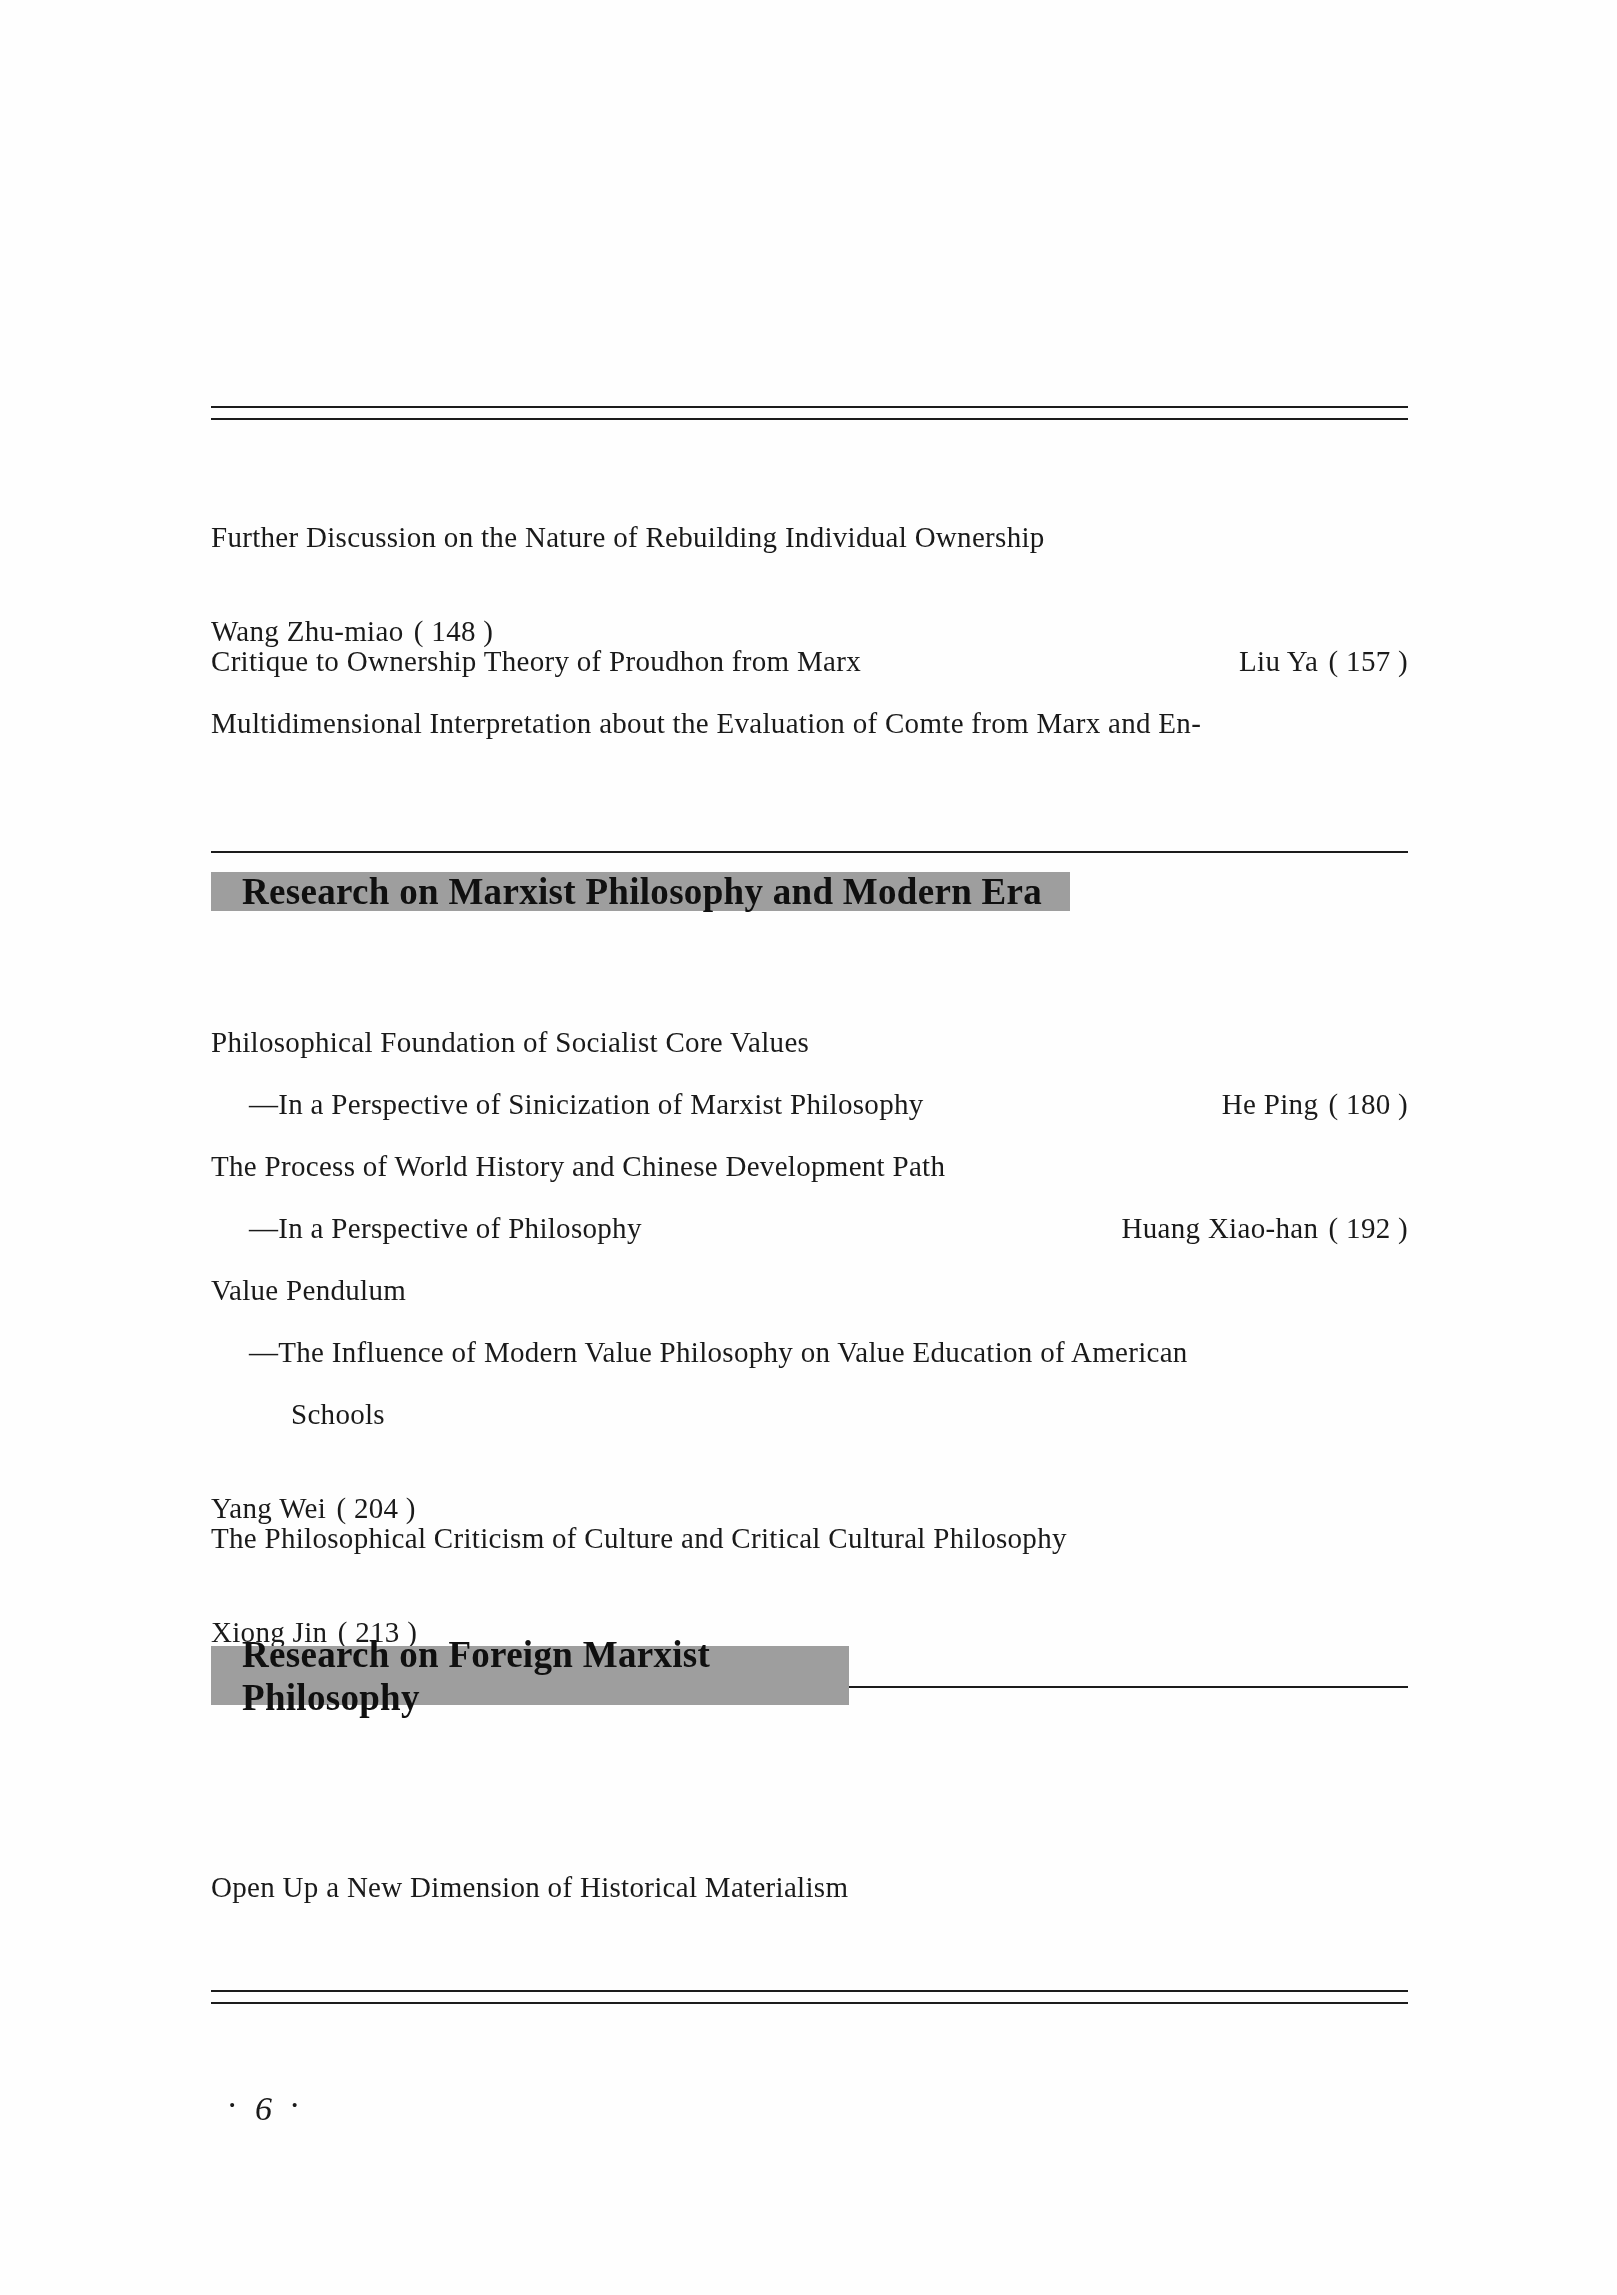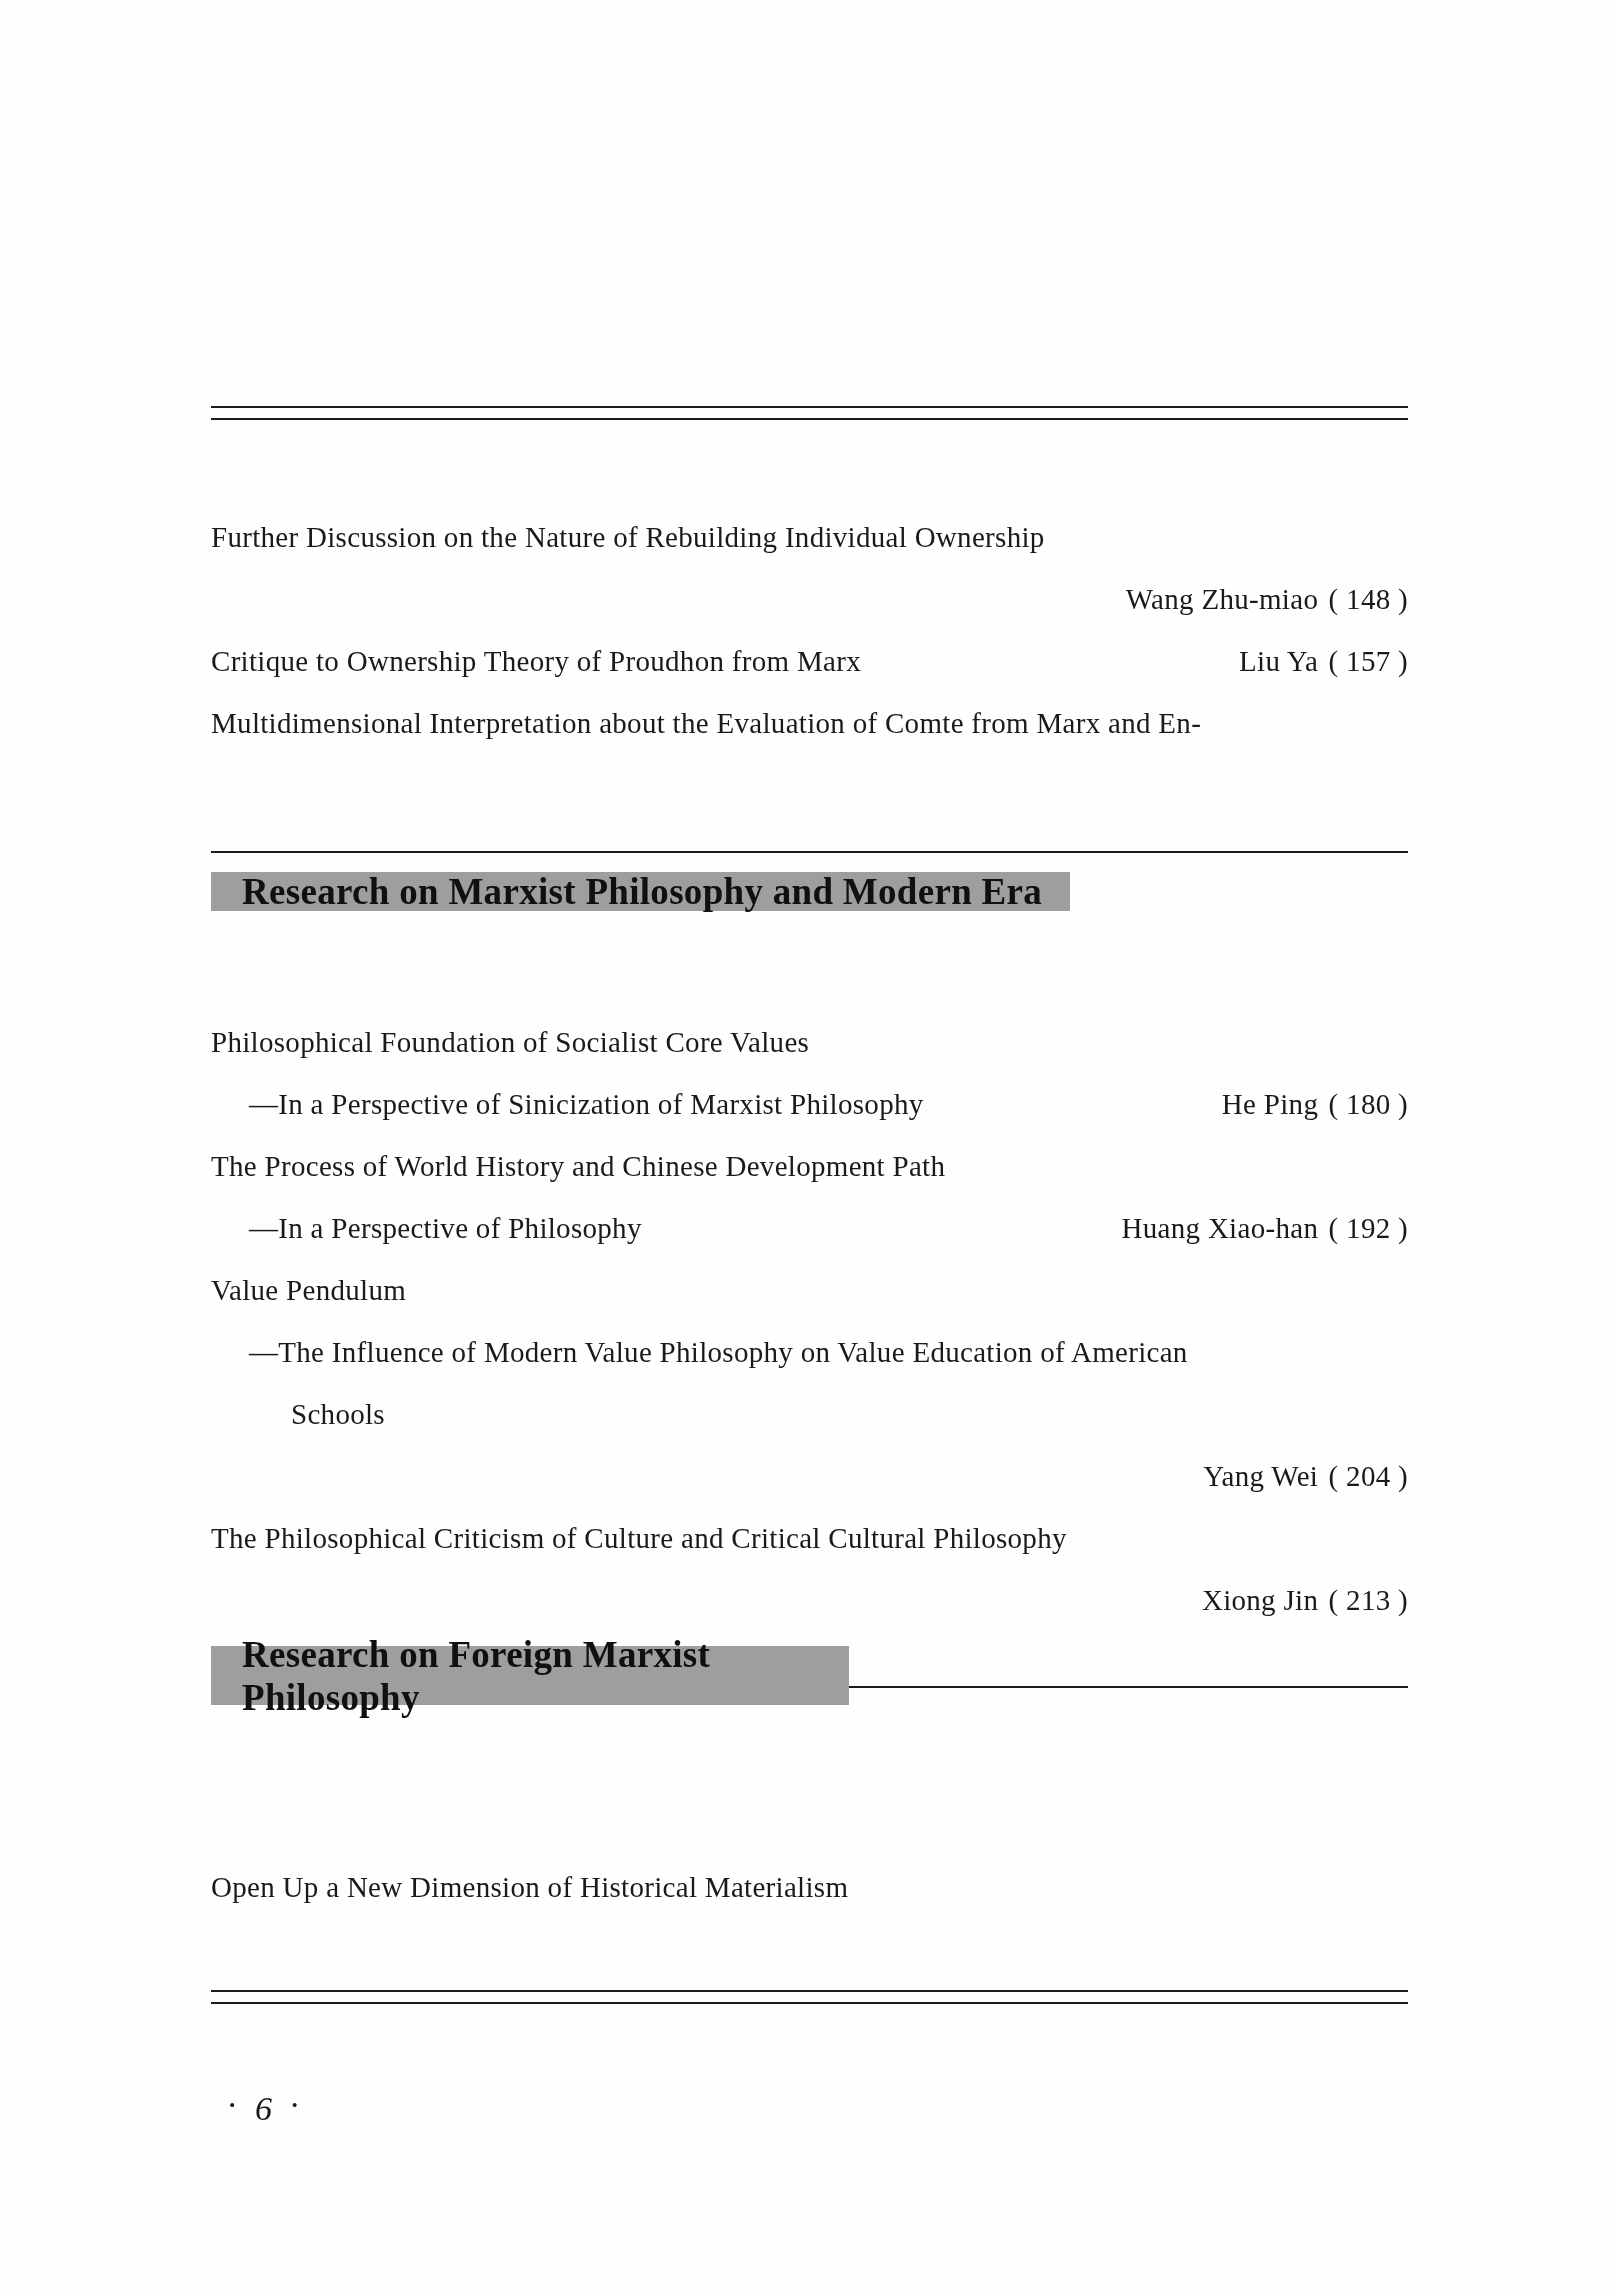--- a/index.html
+++ b/index.html
@@ -32,21 +32,22 @@
     line-height: 40px;
     white-space: nowrap;
     letter-spacing: 0.3px;
   }
   .row.split {
     display: flex;
     justify-content: space-between;
     align-items: baseline;
   }
   .row.right-align {
-    text-align: right;
+    text-align: left;
+    margin-top: 32px;
   }
   .indent1 { padding-left: 38px; }
   .indent2 { padding-left: 80px; }
   .authorgroup { white-space: nowrap; }
   .pageref { margin-left: 10.4px; }
   .rule-single {
     position: absolute;
     left: 0;
     right: 0;
     height: 0;

